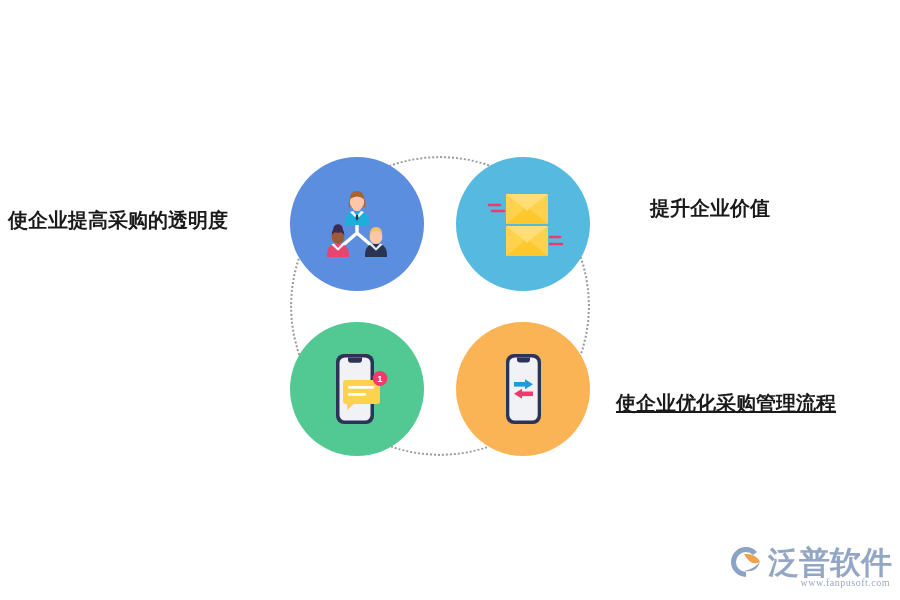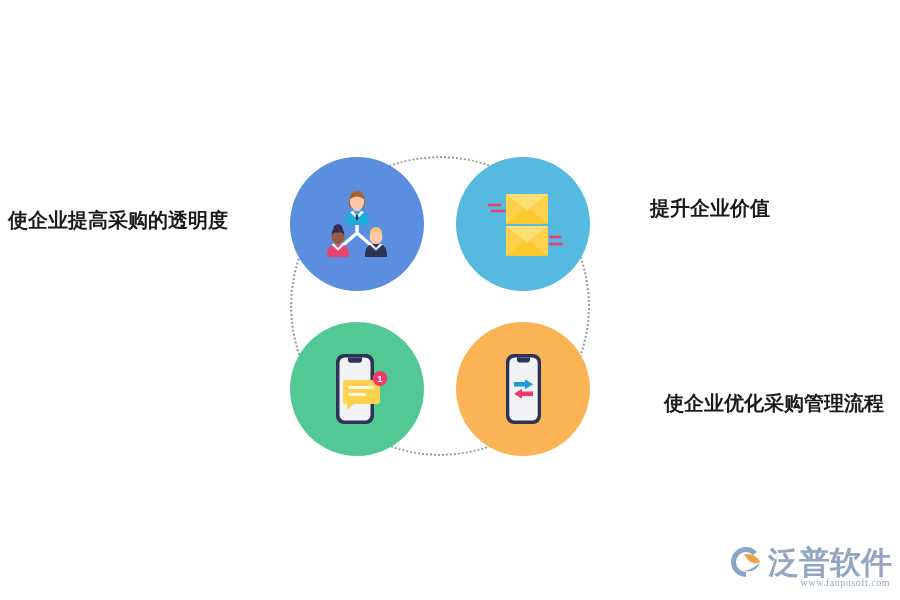--- a/index.html
+++ b/index.html
@@ -60,21 +60,21 @@
     color: #1a1a1a;
     font-weight: bold;
     font-size: 20px;
     line-height: 1.2;
     white-space: nowrap;
     font-family: "Liberation Sans", "DejaVu Sans", sans-serif;
   }
   .label.l1 { left: 8px;  top: 208px; }
   .label.l2 { left: 650px; top: 196px; }
   .label.l3 { left: 20px;  top: 391px; }
-  .label.l4 { left: 664px; top: 391px; }
+  .label.l4 { left: 616px; top: 391px; text-decoration: underline; }
 
   
   .logo {
     position: absolute;
     right: 8px;
     bottom: 12px;
     z-index: 5;
     display: flex;
     flex-direction: column;
     align-items: flex-end;

